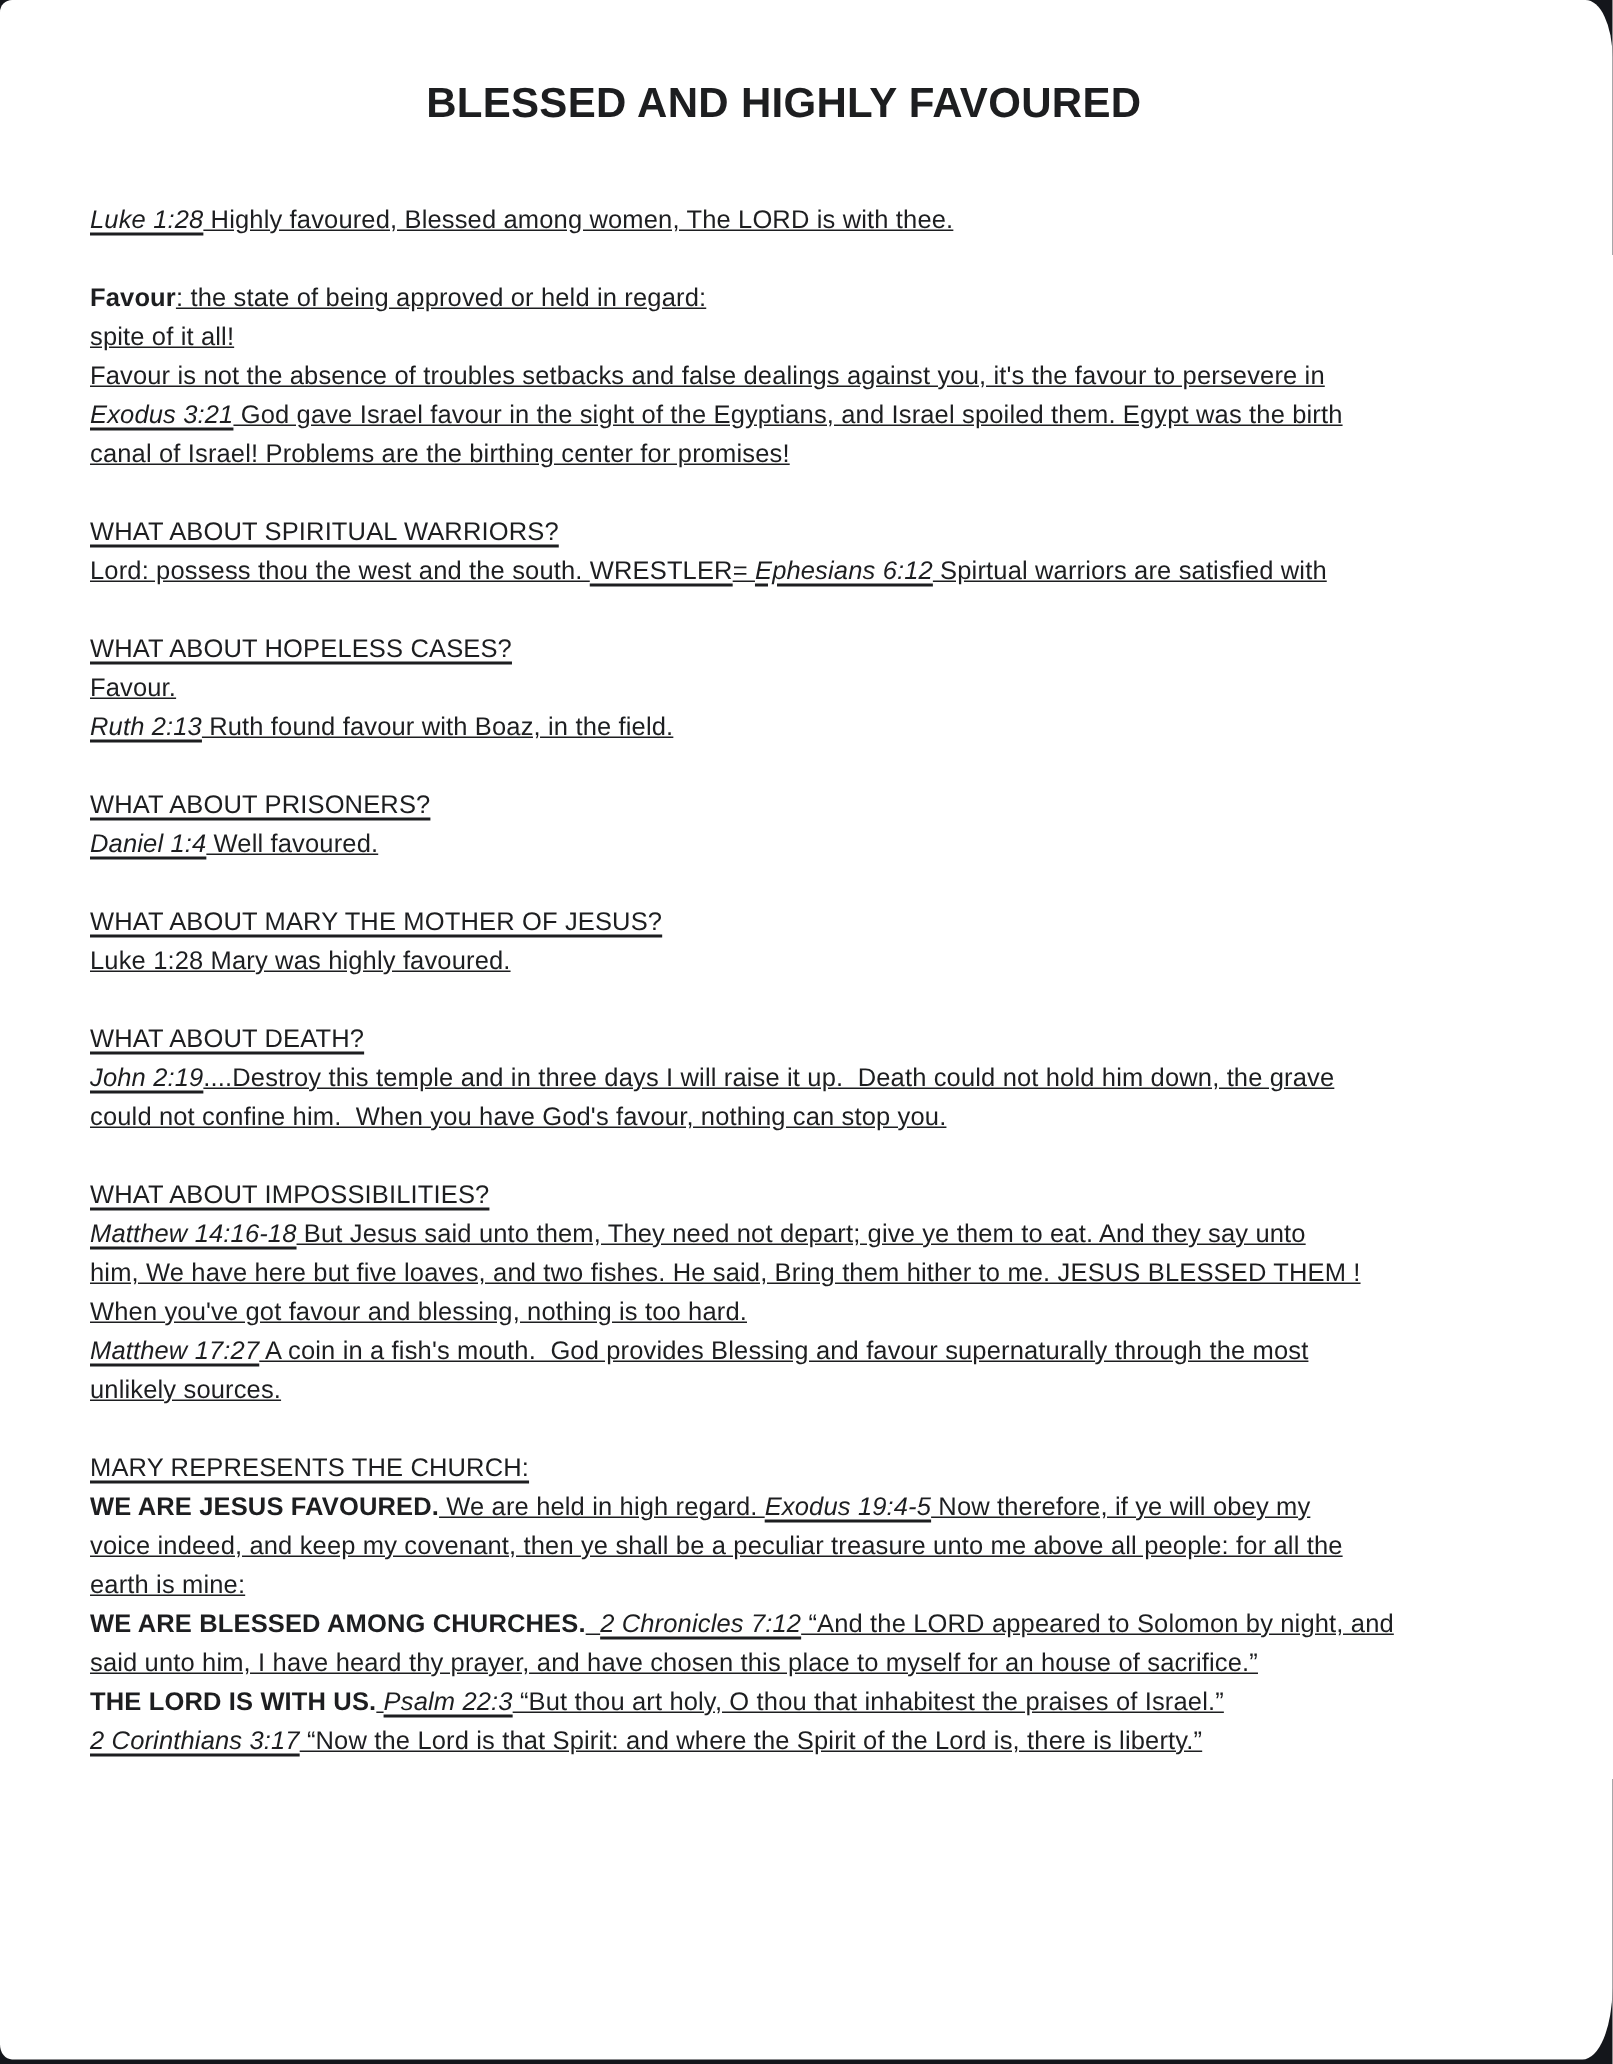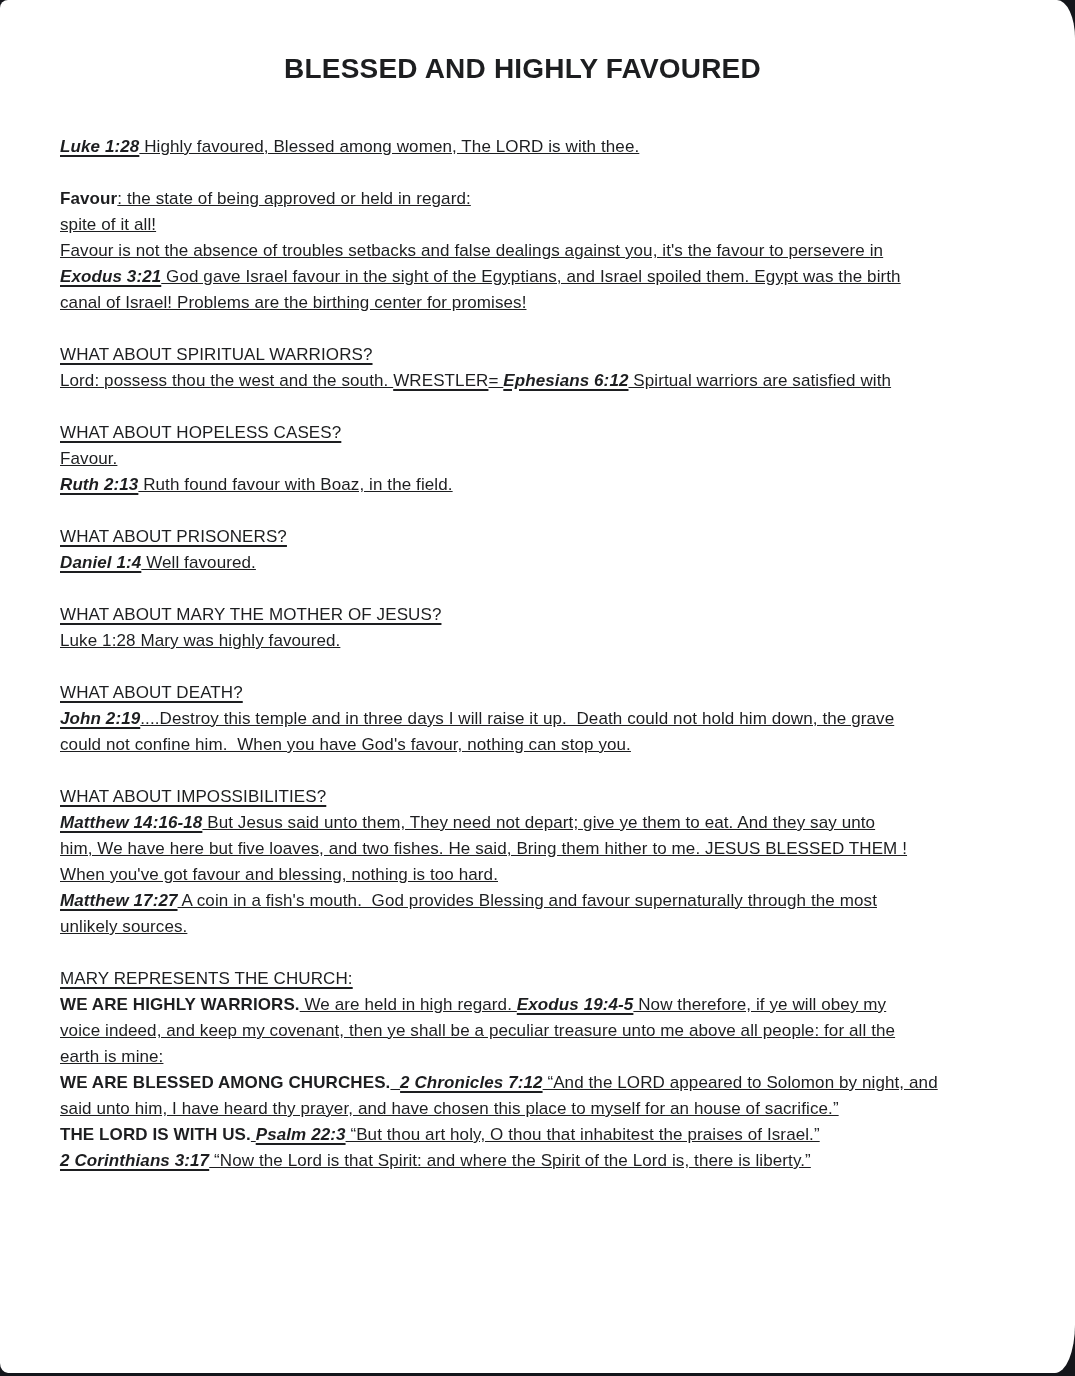--- a/index.html
+++ b/index.html
@@ -29,21 +29,21 @@
   .lines{margin-top:48px;}
   .line{
     height:26px;line-height:26px;
     font-size:17px;letter-spacing:.1px;
     white-space:pre;
   }
   .line.gap{margin-top:26px;}
   .r{font-weight:normal;text-decoration:underline;}
   .b{font-weight:bold;}
   .u{text-decoration:underline;text-underline-offset:3px;text-decoration-thickness:1.5px;}
-  .biu{font-weight:bold;font-style:italic;text-decoration:underline;text-underline-offset:3px;text-decoration-thickness:1.7px;}
+  .biu{font-weight:normal;font-style:italic;text-decoration:underline;text-underline-offset:3px;text-decoration-thickness:1.7px;}
 </style>
 </head>
 <body>
 
 <div class="page">
   <div class="content">
     <h1 class="doc-title">BLESSED AND HIGHLY FAVOURED</h1>
     <div class="lines">
         <div class="line"><span class="biu">Luke 1:28</span><span class="r"> Highly favoured, Blessed among women, The LORD is with thee.</span></div>
         <div class="line gap"><span class="b">Favour</span><span class="r">: the state of being approved or held in regard:</span></div>
@@ -63,21 +63,21 @@
         <div class="line gap"><span class="u">WHAT ABOUT DEATH?</span></div>
         <div class="line"><span class="biu">John 2:19</span><span class="r">....Destroy this temple and in three days I will raise it up.  Death could not hold him down, the grave</span></div>
         <div class="line"><span class="r">could not confine him.  When you have God's favour, nothing can stop you.</span></div>
         <div class="line gap"><span class="u">WHAT ABOUT IMPOSSIBILITIES?</span></div>
         <div class="line"><span class="biu">Matthew 14:16-18</span><span class="r"> But Jesus said unto them, They need not depart; give ye them to eat. And they say unto</span></div>
         <div class="line"><span class="r">him, We have here but five loaves, and two fishes. He said, Bring them hither to me. JESUS BLESSED THEM !</span></div>
         <div class="line"><span class="r">When you've got favour and blessing, nothing is too hard.</span></div>
         <div class="line"><span class="biu">Matthew 17:27</span><span class="r"> A coin in a fish's mouth.  God provides Blessing and favour supernaturally through the most</span></div>
         <div class="line"><span class="r">unlikely sources.</span></div>
         <div class="line gap"><span class="u">MARY REPRESENTS THE CHURCH:</span></div>
-        <div class="line"><span class="b">WE ARE HIGHLY WARRIORS.</span><span class="r"> We are held in high regard. </span><span class="biu">Exodus 19:4-5</span><span class="r"> Now therefore, if ye will obey my</span></div>
+        <div class="line"><span class="b">WE ARE JESUS FAVOURED.</span><span class="r"> We are held in high regard. </span><span class="biu">Exodus 19:4-5</span><span class="r"> Now therefore, if ye will obey my</span></div>
         <div class="line"><span class="r">voice indeed, and keep my covenant, then ye shall be a peculiar treasure unto me above all people: for all the</span></div>
         <div class="line"><span class="r">earth is mine:</span></div>
         <div class="line"><span class="b">WE ARE BLESSED AMONG CHURCHES.</span><span class="r">  </span><span class="biu">2 Chronicles 7:12</span><span class="r"> “And the LORD appeared to Solomon by night, and</span></div>
         <div class="line"><span class="r">said unto him, I have heard thy prayer, and have chosen this place to myself for an house of sacrifice.”</span></div>
         <div class="line"><span class="b">THE LORD IS WITH US.</span><span class="r"> </span><span class="biu">Psalm 22:3</span><span class="r"> “But thou art holy, O thou that inhabitest the praises of Israel.”</span></div>
         <div class="line"><span class="biu">2 Corinthians 3:17</span><span class="r"> “Now the Lord is that Spirit: and where the Spirit of the Lord is, there is liberty.”</span></div>
       </div>
   </div>
 </div>
 

